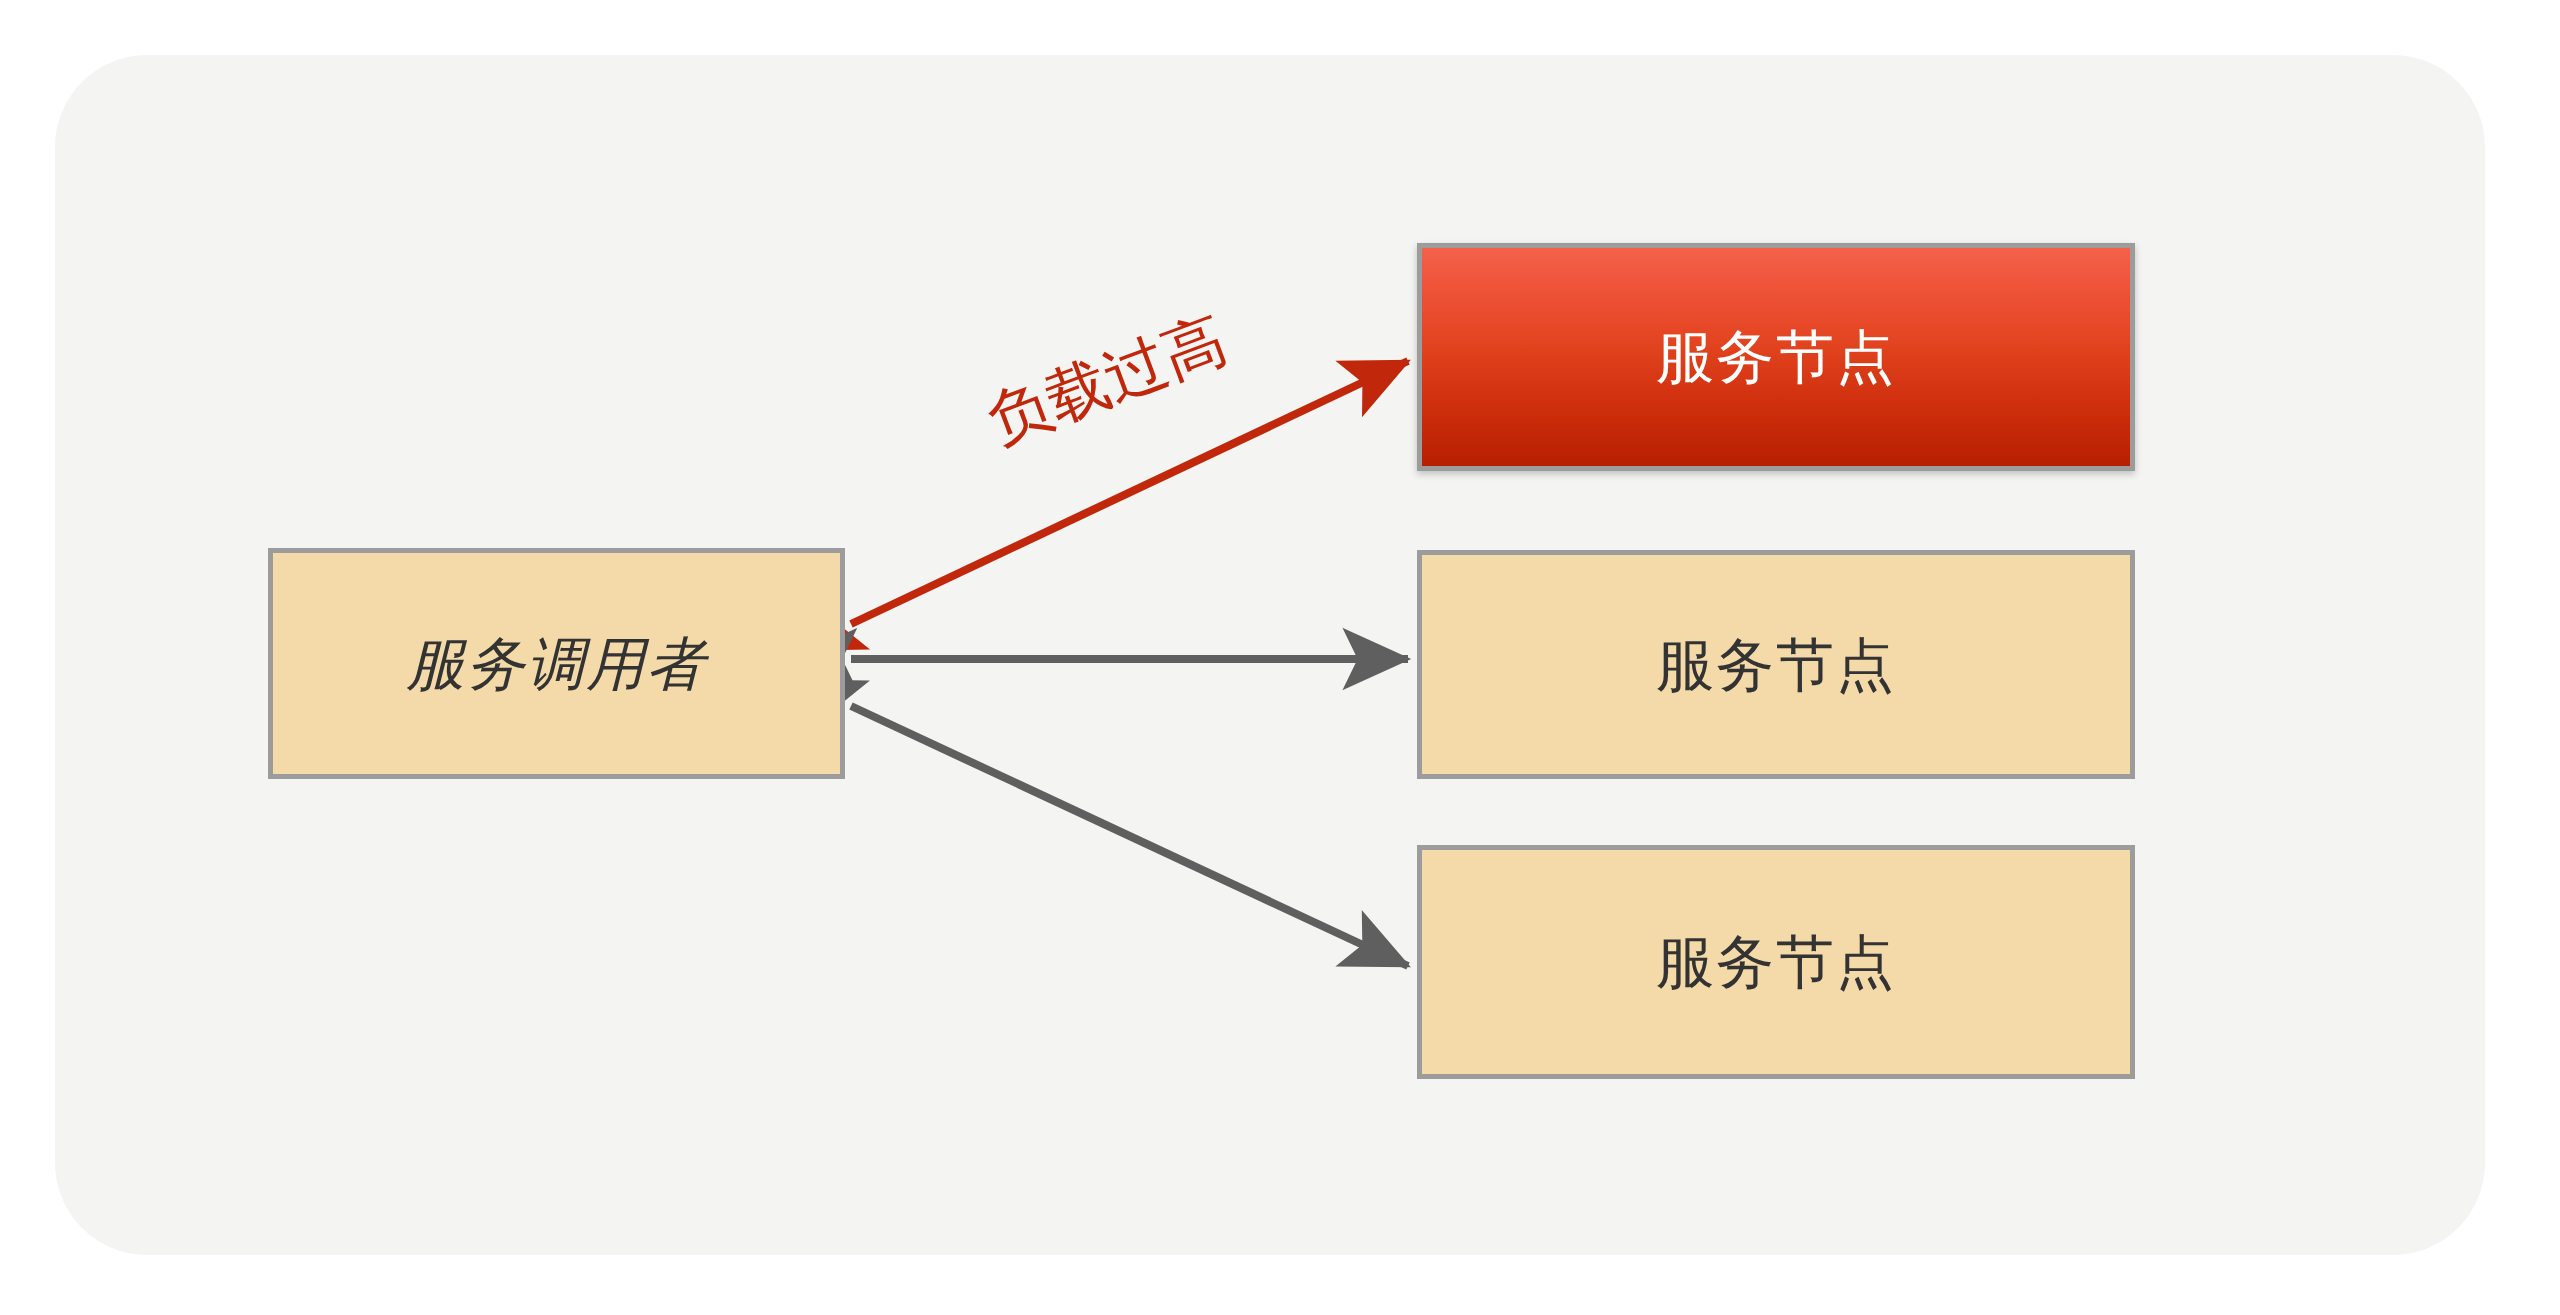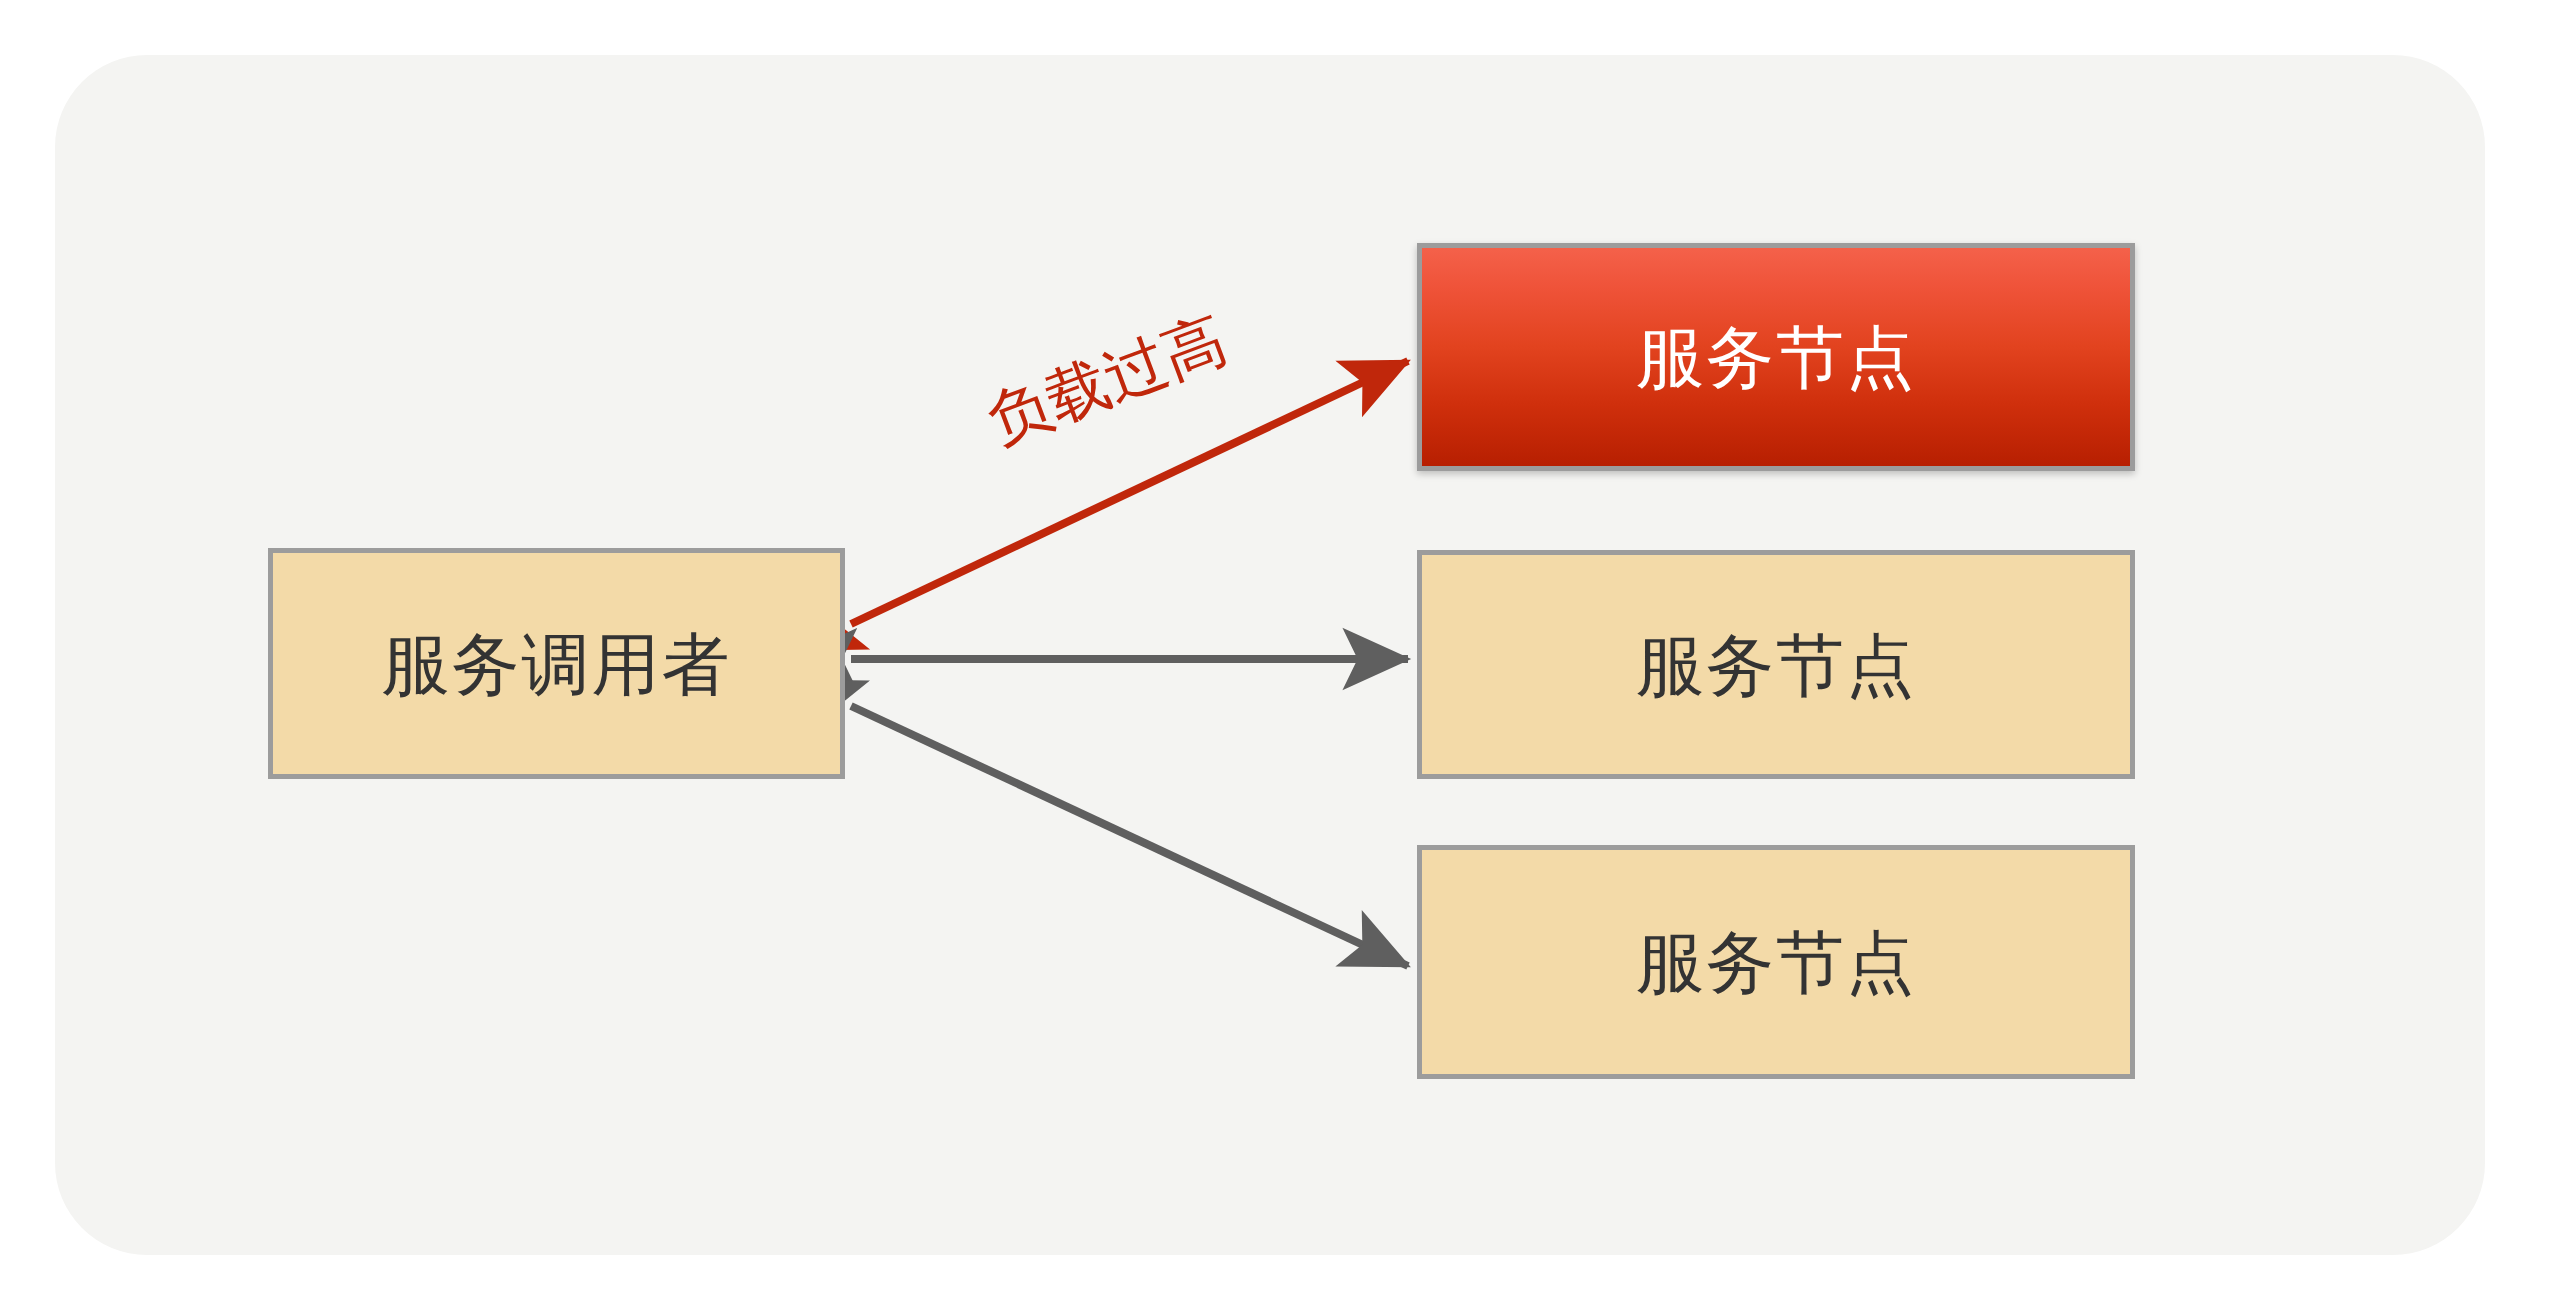--- a/index.html
+++ b/index.html
@@ -45,21 +45,21 @@
   
   .node-box {
     position: absolute;
     box-sizing: border-box;
     border: 5px solid #9c9c9c;
     display: flex;
     align-items: center;
     justify-content: center;
   }
   .node-label {
-    font-size: 68px;
+    font-size: 58px;
     line-height: 1;
     letter-spacing: 2px;
     white-space: nowrap;
   }
 
   .node-box.tan {
     background: #f3daa8;
   }
   .node-box.tan .node-label {
     color: #333333;
@@ -73,21 +73,21 @@
         #cf2f0c 72%,
         #b71f01 100%);
     box-shadow: 0 3px 7px rgba(0,0,0,0.22);
   }
   .node-box.hot .node-label {
     color: #ffffff;
   }
 
   
   #node-hot      { left: 1417px; top: 243px;  width: 718px; height: 228px; }
-  #node-caller   { left: 268px;  top: 548px;  width: 577px; height: 231px; }
+  #node-caller   { left: 268px;  top: 548px;  width: 577px; height: 231px; font-style: italic; }
   #node-normal-1 { left: 1417px; top: 550px;  width: 718px; height: 229px; }
   #node-normal-2 { left: 1417px; top: 845px;  width: 718px; height: 234px; }
 
   
   .edge-label-overload {
     position: absolute;
     left: 980px;
     top: 395px;
     font-size: 62px;
     line-height: 1;

